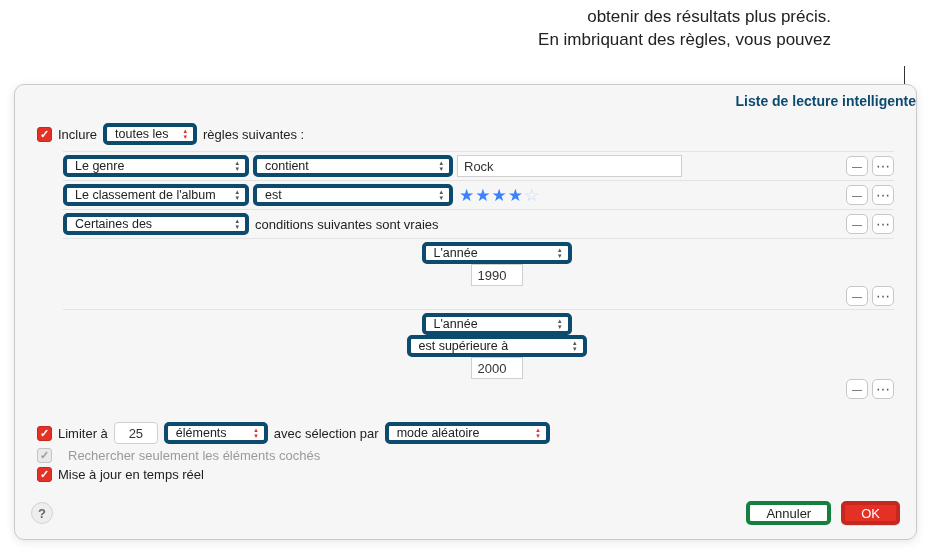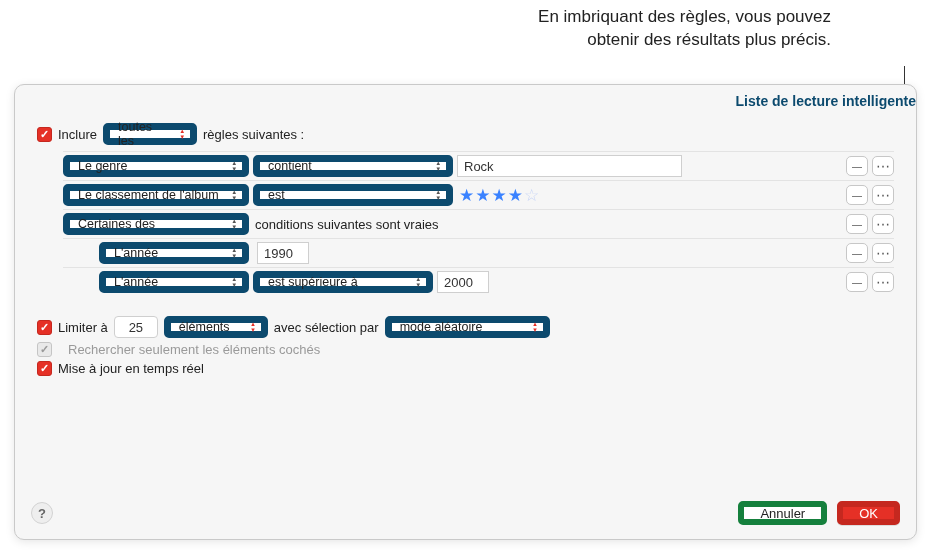--- a/index.html
+++ b/index.html
@@ -55,26 +55,26 @@
   }
   .chk.checked-red { background: #e53026; border: 1px solid #c5281f; color: #fff; }
   .chk.checked-gray { background: #e9e9e9; border: 1px solid #c5c5c5; color: #9a9a9a; }
   .label-gray { color: #9a9a9a; margin-left: 10px; }
 
   .rules-block { margin: 6px 0 20px 26px; border-top: 1px solid #e3e3e3; }
   .rule-row {
     display: flex; align-items: center; padding: 3px 0;
     border-bottom: 1px solid #e3e3e3;
   }
-  .rule-row.nested { padding-left: 36px; }
+  .rule-row.nested { padding-left: 36px; flex-direction: column; }
 
   .sel {
     appearance: none;
     background: #fff;
-    border: 7px solid #0c4a6e;
+    border: 4px solid #0c4a6e;
     border-radius: 5px;
     height: 22px;
     padding: 0 22px 0 8px;
     font-size: 12.5px;
     color: #222;
     position: relative;
     display: inline-flex; align-items: center;
     cursor: pointer;
   }
   .sel .caret {
@@ -122,21 +122,21 @@
   }
   .help {
     width: 22px; height: 22px; border-radius: 11px;
     background: #eee; border: 1px solid #d2d2d2;
     display: flex; align-items: center; justify-content: center;
     color: #666; font-weight: 600; cursor: pointer;
   }
   .footer-btns { display: flex; gap: 10px; }
   .btn {
     height: 24px; padding: 0 16px; border-radius: 5px;
-    border: 6px solid #15803d; background: #fff; font-size: 13px;
+    border: 4px solid #15803d; background: #fff; font-size: 13px;
     display: inline-flex; align-items: center; cursor: pointer;
   }
   .btn.primary {
     background: #e53026; border-color: #c5281f; color: #fff; font-weight: 500;
     box-shadow: 0 1px 0 rgba(0,0,0,0.1);
   }
   .callout-bracket {
     position: absolute;
     right: 16px;
     top: 242px;
@@ -152,22 +152,22 @@
     top: 66px;
     width: 1px;
     height: 223px;
     background: #333;
   }
 </style>
 </head>
 <body>
 
 <div class="callout">
+  <div>obtenir des résultats plus précis.</div>
   <div>En imbriquant des règles, vous pouvez</div>
-  <div>obtenir des résultats plus précis.</div>
 </div>
 <div class="callout-line"></div>
 <div class="callout-bracket"></div>
 
 <div class="window">
   <div class="titlebar">Liste de lecture intelligente</div>
 
   <div class="content">
 
     <div class="line">

